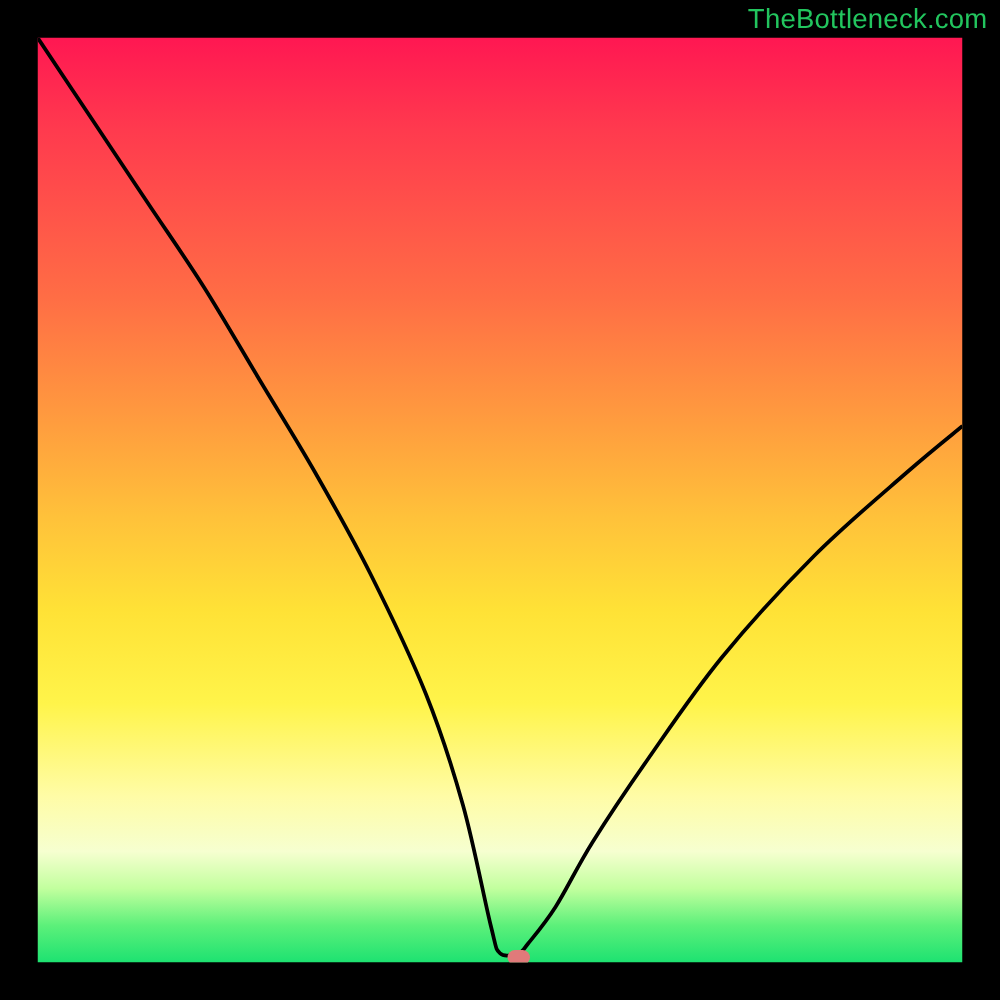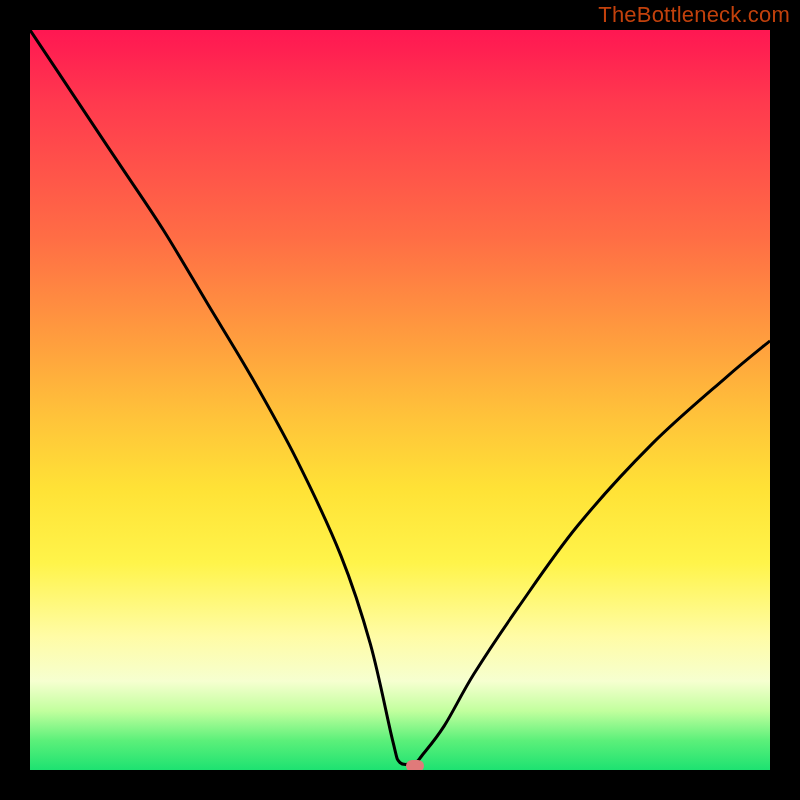--- a/index.html
+++ b/index.html
@@ -14,21 +14,21 @@
   .container {
     position: relative;
     width: 800px;
     height: 800px;
     background: #000;
   }
   .watermark {
     position: absolute;
     top: 2px;
     right: 10px;
-    color: #c2410c;
+    color: #22c55e;
     font-size: 22px;
     font-weight: 500;
     z-index: 5;
     letter-spacing: 0.2px;
   }
   .plot-area {
     position: absolute;
     left: 30px;
     top: 30px;
     width: 740px;

